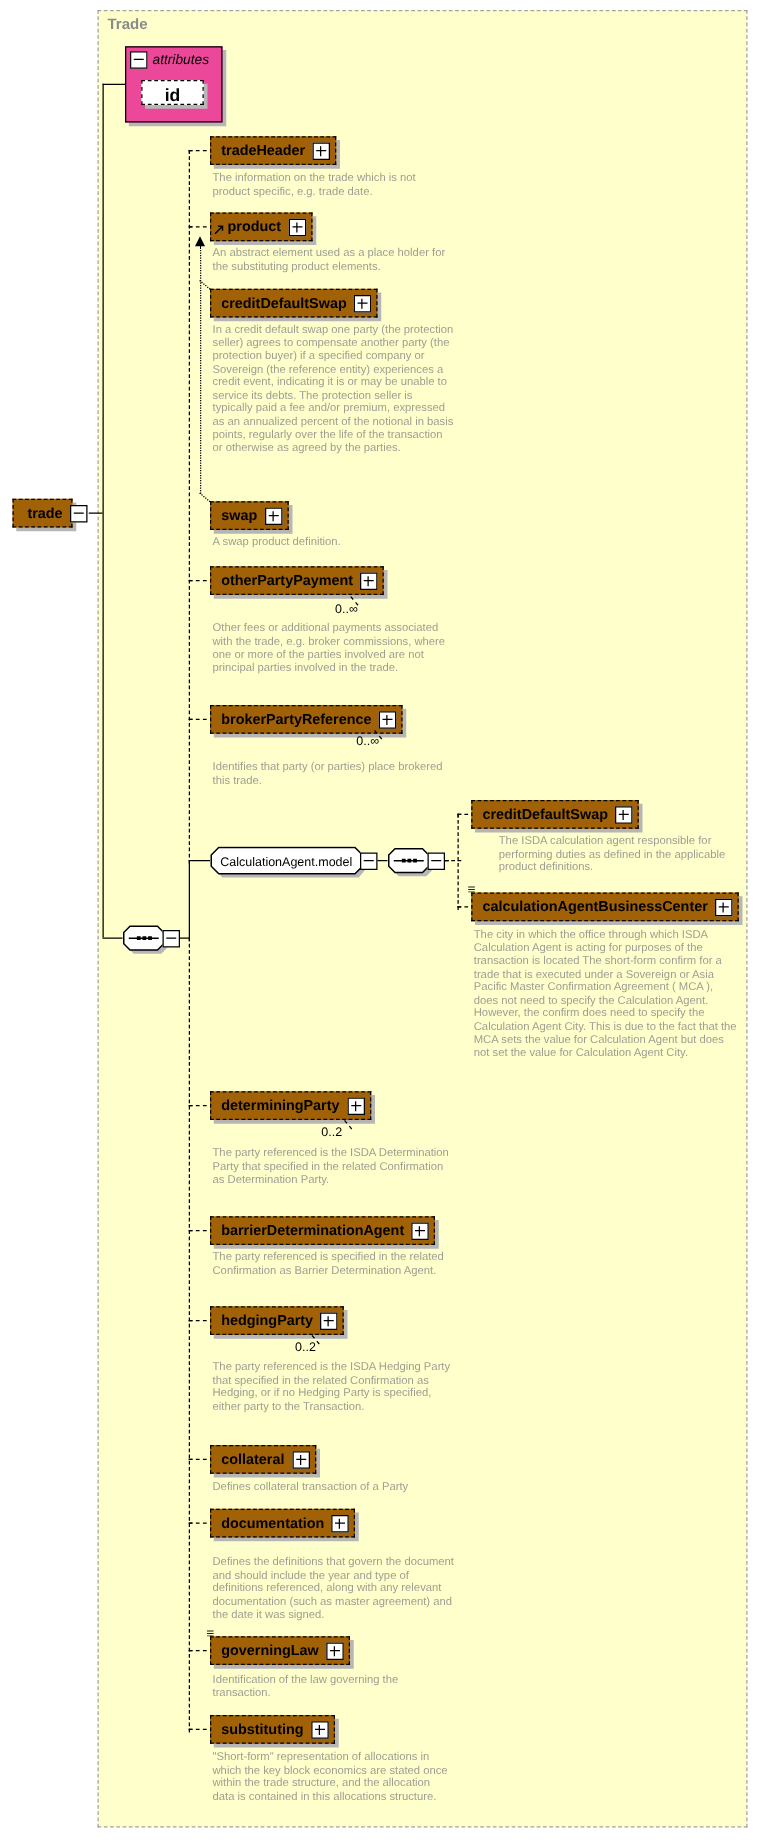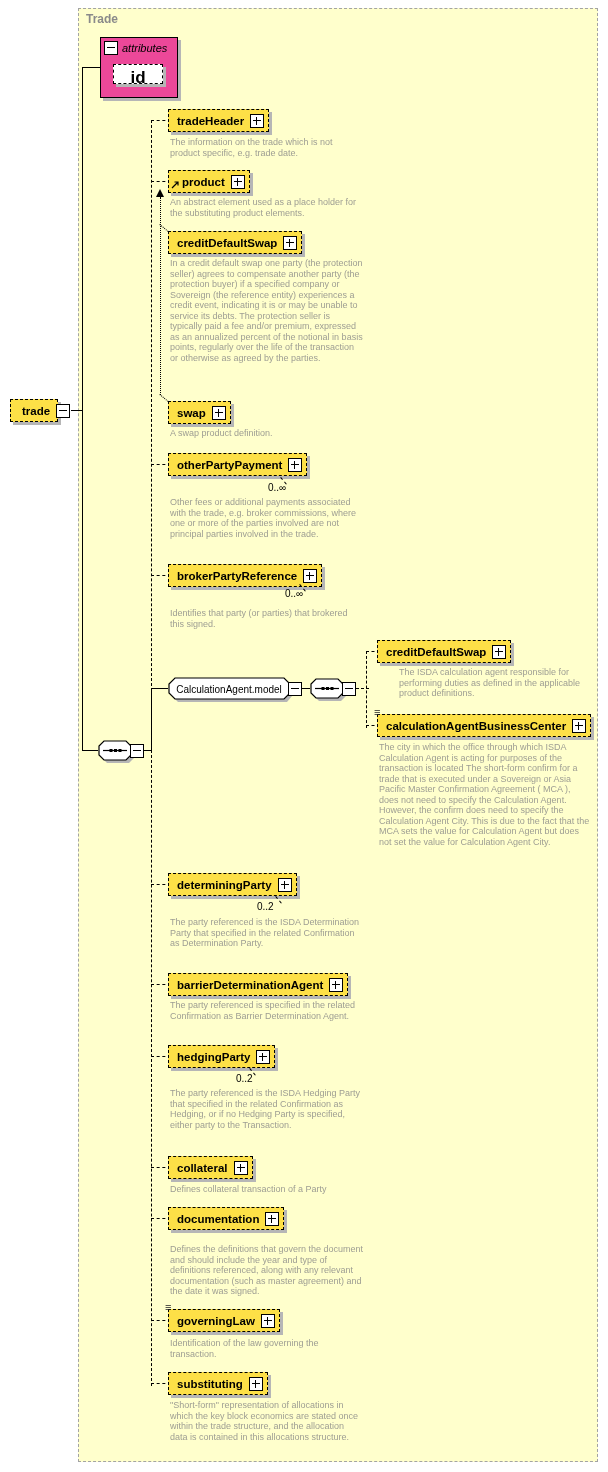--- a/index.html
+++ b/index.html
@@ -11,21 +11,21 @@
   #container{
     position:absolute;left:78px;top:8px;width:520px;height:1454px;
     background:#ffffcc;border:1px dashed #a3a3a3;box-sizing:border-box;
   }
   #container-title{
     position:absolute;left:86px;top:12px;font-size:12px;font-weight:bold;color:#8a8a8a;
   }
   
   .el{
     position:absolute;display:inline-flex;align-items:center;
-    background:#fde047;border:1px dashed #000;box-shadow:3px 3px 0 #b6b6b6;
+    background:#a16207;border:1px dashed #000;box-shadow:3px 3px 0 #b6b6b6;
     padding:3px 4px 3px 8px;font-size:11.5px;font-weight:bold;color:#000;
     white-space:nowrap;height:15px;
   }
   .el .lbl{display:inline-block}
   .solidbox{
     position:absolute;background:#ec4899;border:1px solid #000;box-shadow:3px 3px 0 #b6b6b6;
   }
   
   .pm{position:absolute;width:12px;height:12px;background:#fff;border:1px solid #000;box-sizing:content-box}
   .pm::before{content:"";position:absolute;left:2px;right:2px;top:50%;height:1px;margin-top:-1px;background:#000}
@@ -48,21 +48,21 @@
     position:absolute;left:156px;top:189px;width:0;height:0;
     border-left:4px solid transparent;border-right:4px solid transparent;border-bottom:8px solid #000;
   }
   .headarrow{position:absolute;left:2px;bottom:1px}
   .oct{position:absolute}
   
   #trade-el{left:10px;top:399px;width:34px;text-align:center;border-style:dashed;justify-content:center}
   #attrs{left:100px;top:37px;width:76px;height:59px}
   #attrs-label{position:absolute;left:21px;top:4px;font-size:11px;font-style:italic;color:#000}
   #id-box{position:absolute;left:12px;top:26px;width:48px;height:15px;background:#fff;border:1px dashed #000;
-    box-shadow:3px 3px 0 #b6b6b6;font-size:17px;font-weight:bold;text-align:center;padding-top:3px}
+    box-shadow:3px 3px 0 #b6b6b6;font-size:14px;font-weight:bold;text-align:center;padding-top:3px}
   #c0{left:168px;top:109px} #d0{left:170px;top:137px}
   #c1{left:168px;top:170px;padding-left:13px} #d1{left:170px;top:197px}
   #c2{left:168px;top:231px} #d2{left:170px;top:258px}
   #c3{left:168px;top:401px} #d3{left:170px;top:428px}
   #c4{left:168px;top:453px} #d4{left:170px;top:497px}
   #c5{left:168px;top:564px} #d5{left:170px;top:608px}
   #c6{left:168px;top:873px} #d6{left:170px;top:917px}
   #c7{left:168px;top:973px} #d7{left:170px;top:1000px}
   #c8{left:168px;top:1045px} #d8{left:170px;top:1088px}
   #c9{left:168px;top:1156px} #d9{left:170px;top:1184px}
@@ -166,21 +166,21 @@
 <div class="tick" style="left:281px;top:477px"></div>
 <div class="occ" id="o4">0..∞</div>
 <div class="desc" id="d4">Other fees or additional payments associated with the trade, e.g. broker commissions, where one or more of the parties involved are not principal parties involved in the trade.</div>
 
 <div class="el" id="c5">
   <span class="lbl">brokerPartyReference</span>
   <span class="pm plus"></span>
 </div>
 <div class="tick" style="left:300px;top:584px"></div>
 <div class="occ" id="o5">0..∞</div>
-<div class="desc" id="d5">Identifies that party (or parties) that brokered this signed.</div>
+<div class="desc" id="d5">Identifies that party (or parties) place brokered this trade.</div>
 
 <div class="oct" style="left:168px;top:677px">
   <svg width="126" height="27" viewBox="0 0 126 27">
     <polygon points="10,4 119,4 124,10 124,19 119,25 10,25 4,19 4,10" fill="#b6b6b6"></polygon>
     <polygon points="7,1 116,1 122,7 122,16 116,22 7,22 1,16 1,7" fill="#fff" stroke="#000" stroke-width="1.2"></polygon>
     <text x="61" y="15.5" text-anchor="middle" font-size="10" font-family="Liberation Sans, sans-serif" fill="#000">CalculationAgent.model</text>
   </svg>
 </div>
 <div class="pm" style="left:288px;top:682px"></div>
 <div class="hl" style="left:302px;top:688px;width:8px"></div>

